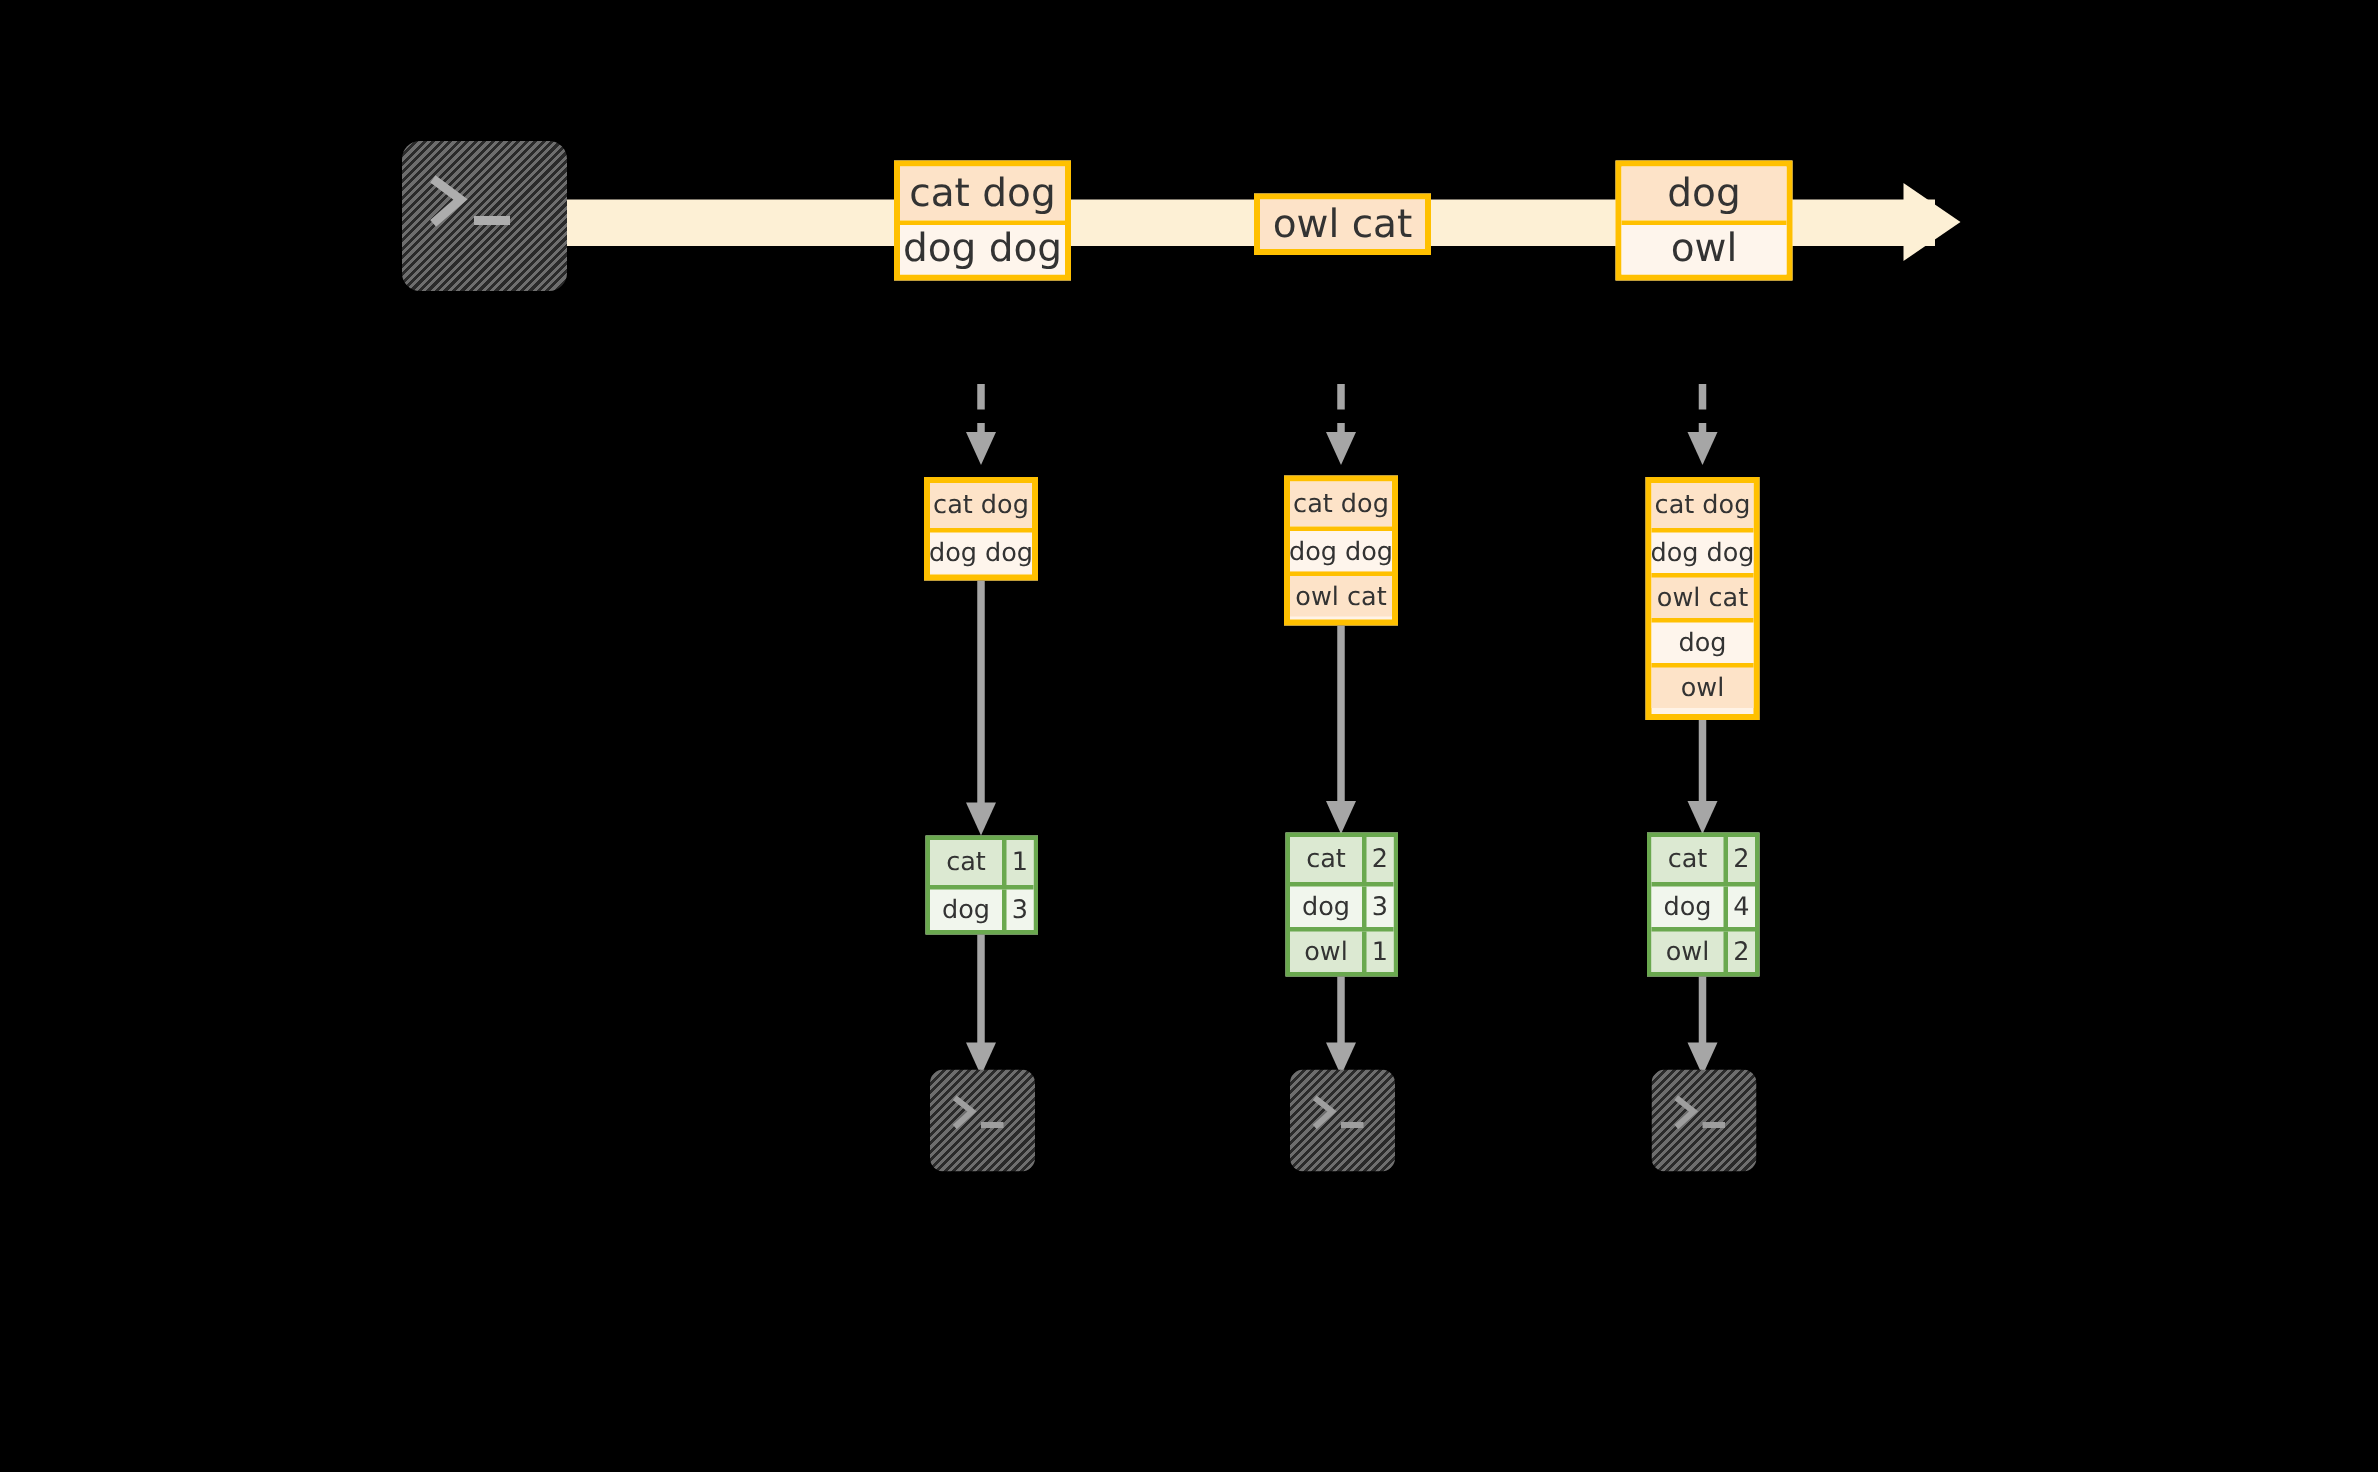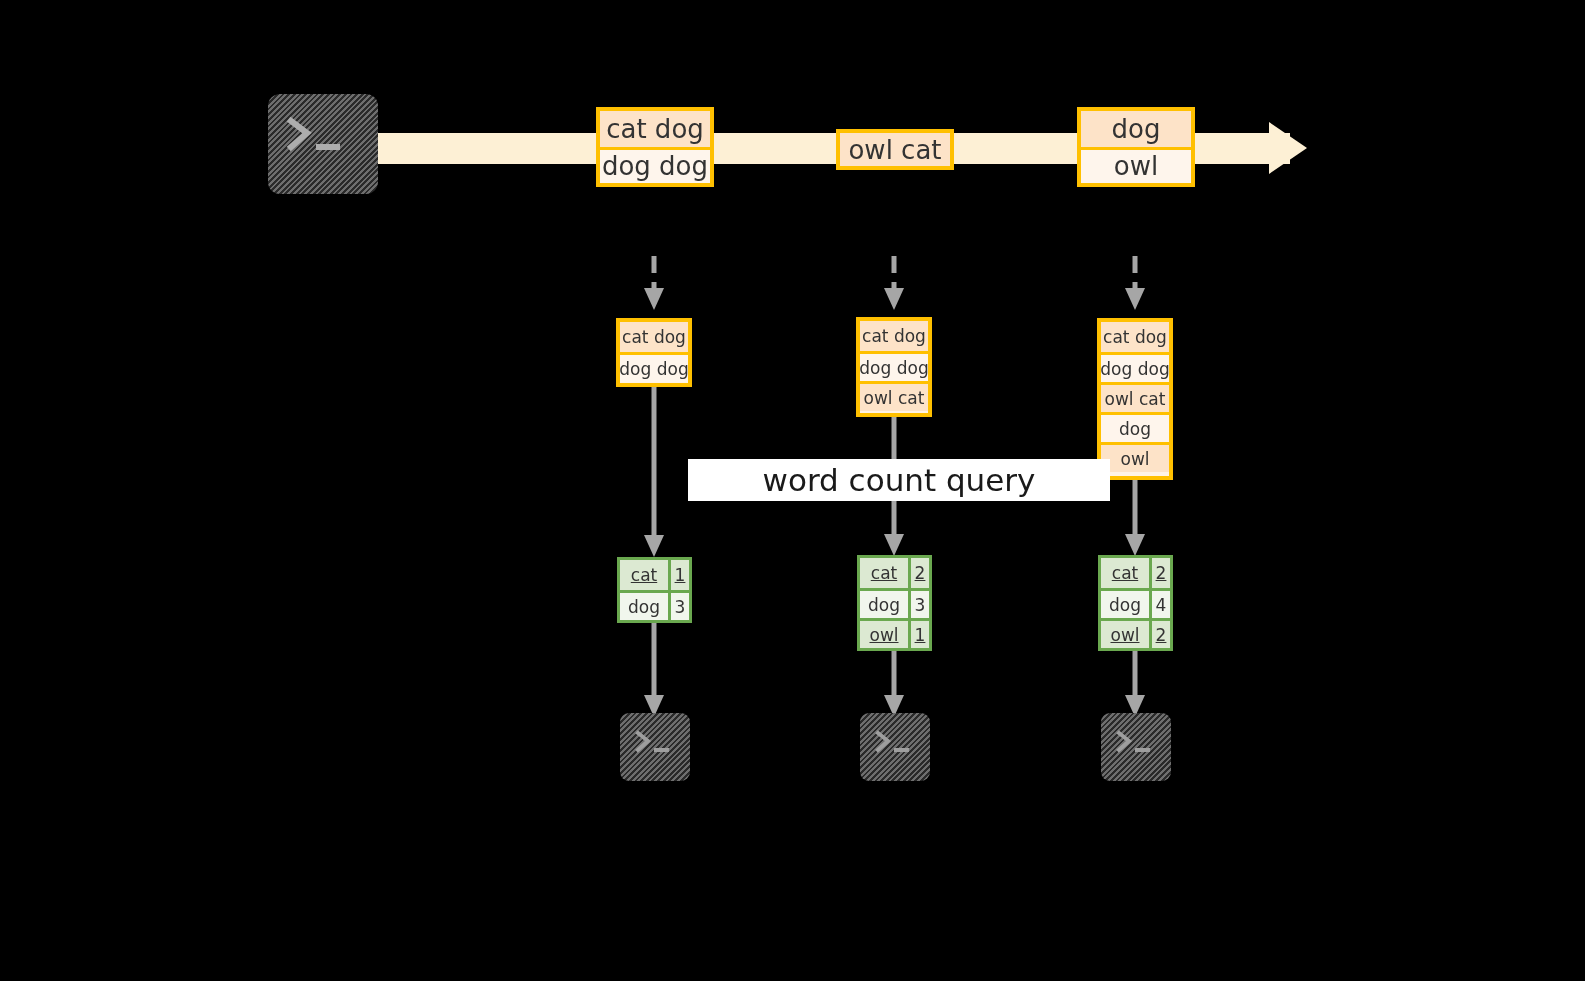--- a/index.html
+++ b/index.html
@@ -85,21 +85,21 @@
     flex-direction: column;
   }
   .grow {
     box-sizing: border-box;
     display: flex;
     height: 30px;
     font-size: 17px;
     color: #333333;
   }
   .grow + .grow { border-top: 3px solid #6AA84F; }
-  .grow.shade { background: #DCE9D2; text-decoration: underline; }
+  .grow.shade { background: #DCE9D2; }
   .grow.plain { background: #F1F6ED; }
   .gcell-word {
     flex: 0 0 48px;
     display: flex;
     align-items: center;
     justify-content: center;
     border-right: 3px solid #6AA84F;
   }
   .gcell-num {
     flex: 1 1 auto;
@@ -290,17 +290,14 @@
     </svg>
   </div>
 
   <div class="term" style="left:1101px; top:713px; width:70px; height:68px; border-width:7px; border-radius:9px;">
     <svg width="56" height="54" viewBox="0 0 56 54">
       <path d="M11 13 L21 21 L11 30" fill="none" stroke="#9E9E9E" stroke-width="4" stroke-linecap="square"></path>
       <path d="M29 30 L40 30" fill="none" stroke="#9E9E9E" stroke-width="4" stroke-linecap="square"></path>
     </svg>
   </div>
 
-  <div class="qband" style="left:688px; top:459px; width:422px; height:42px;">
-    <span>word count query</span>
-  </div>
 
 </div>
 
 </body></html>

